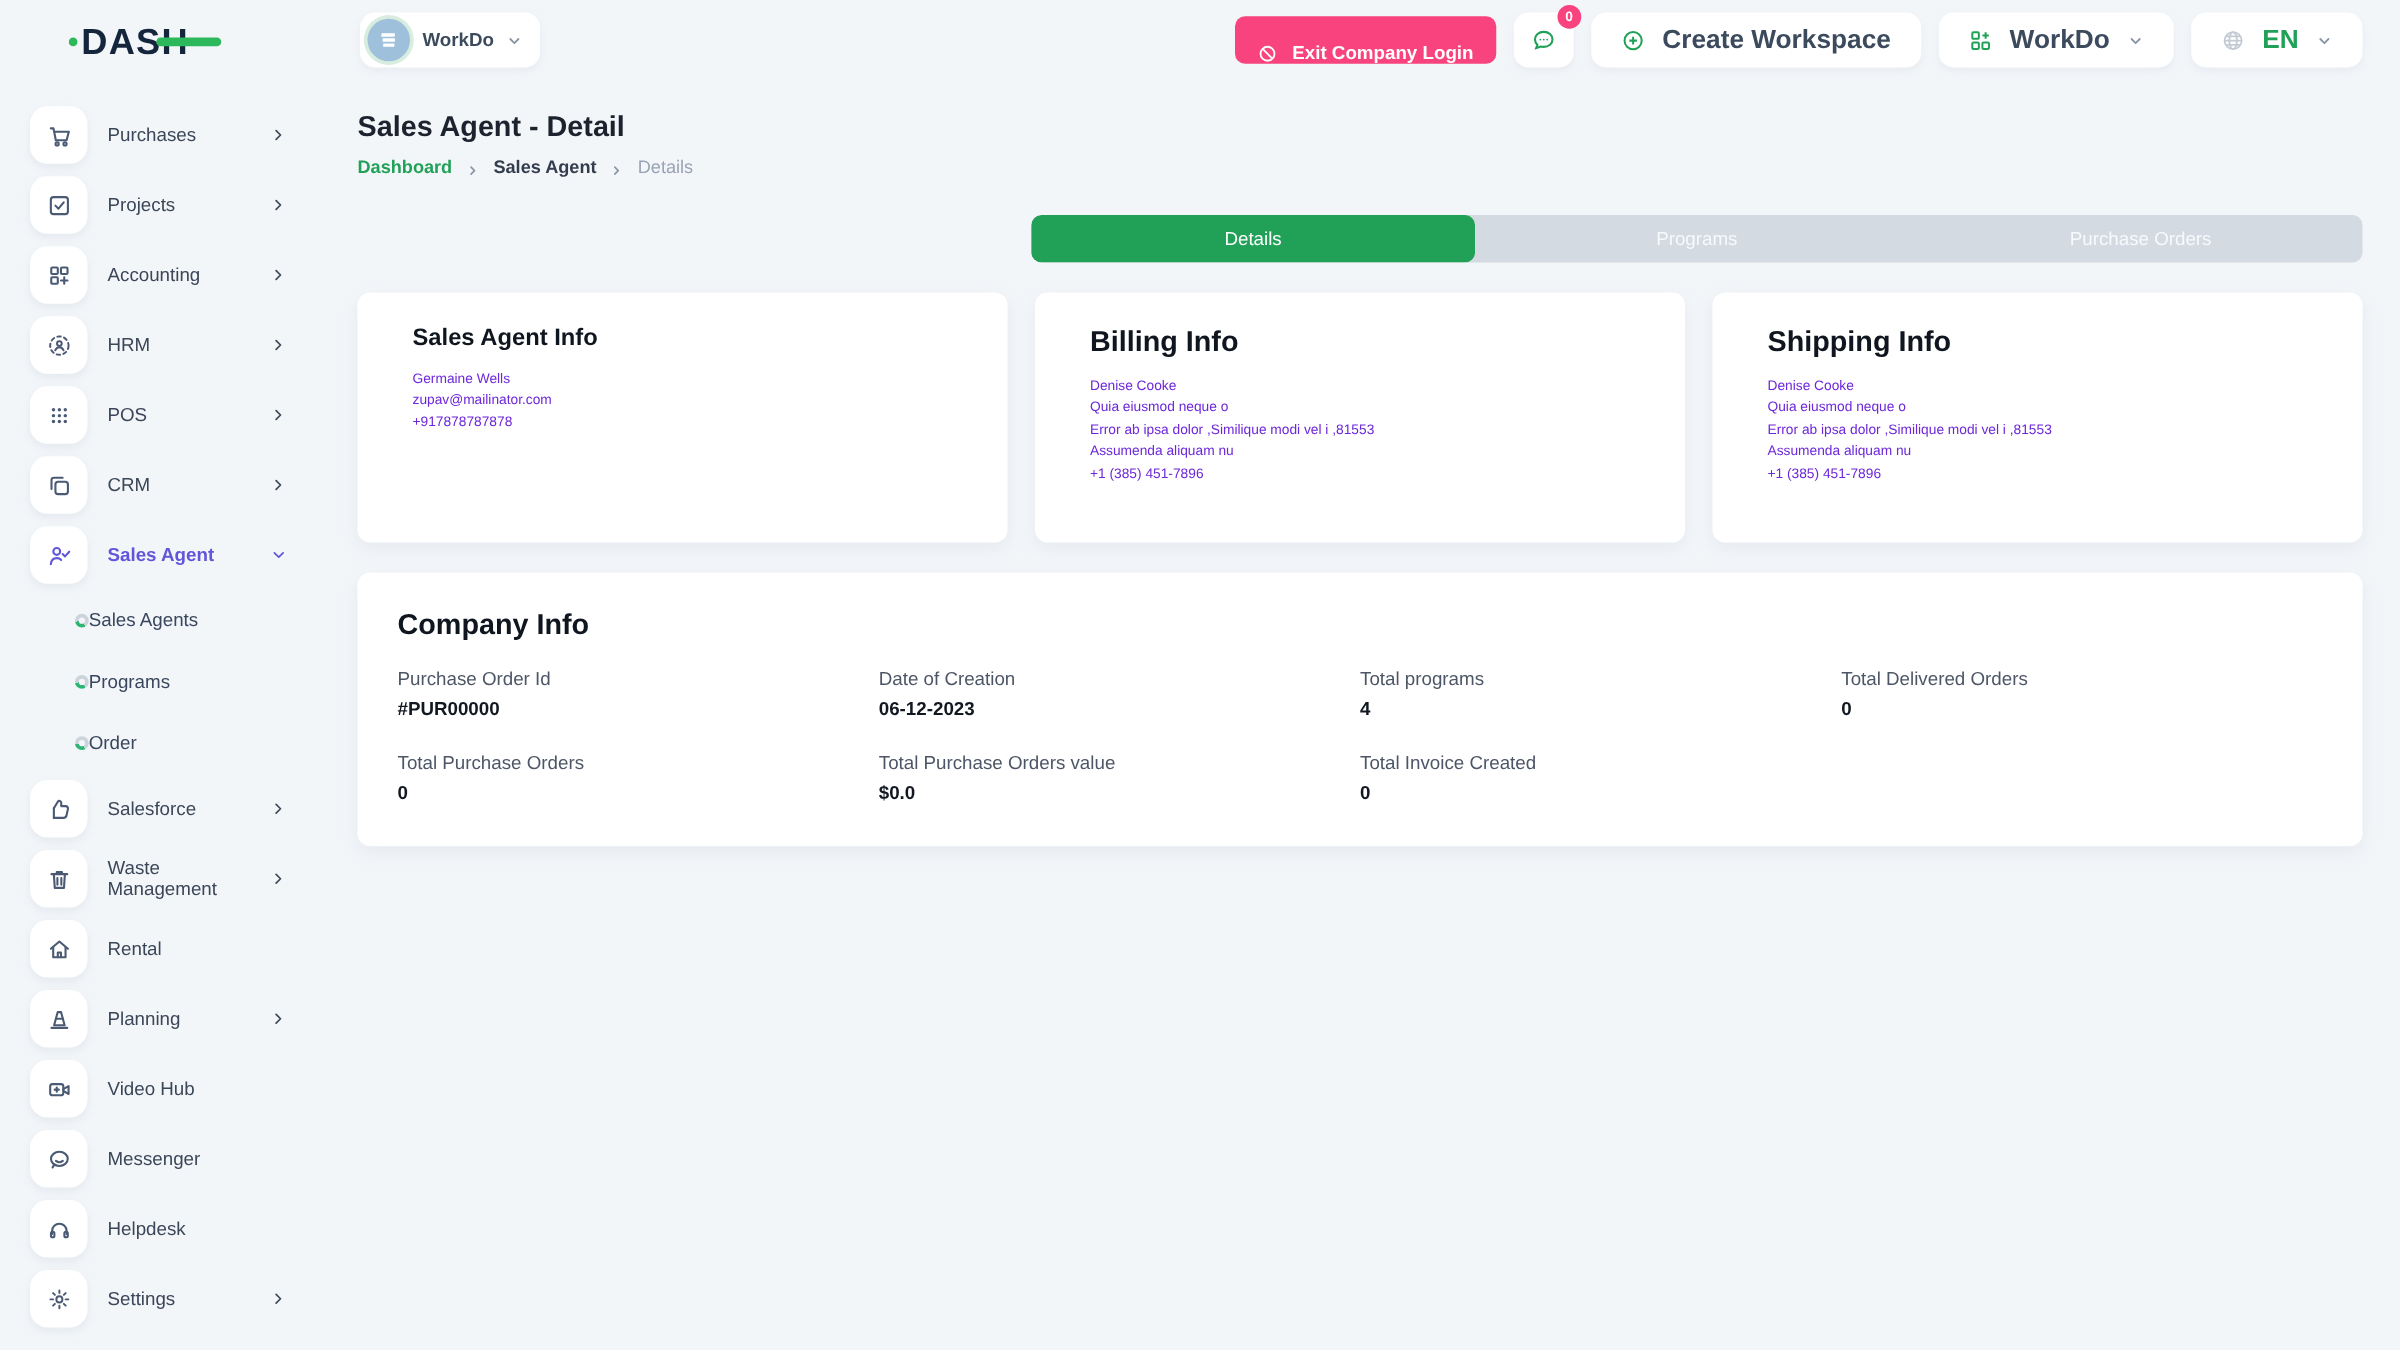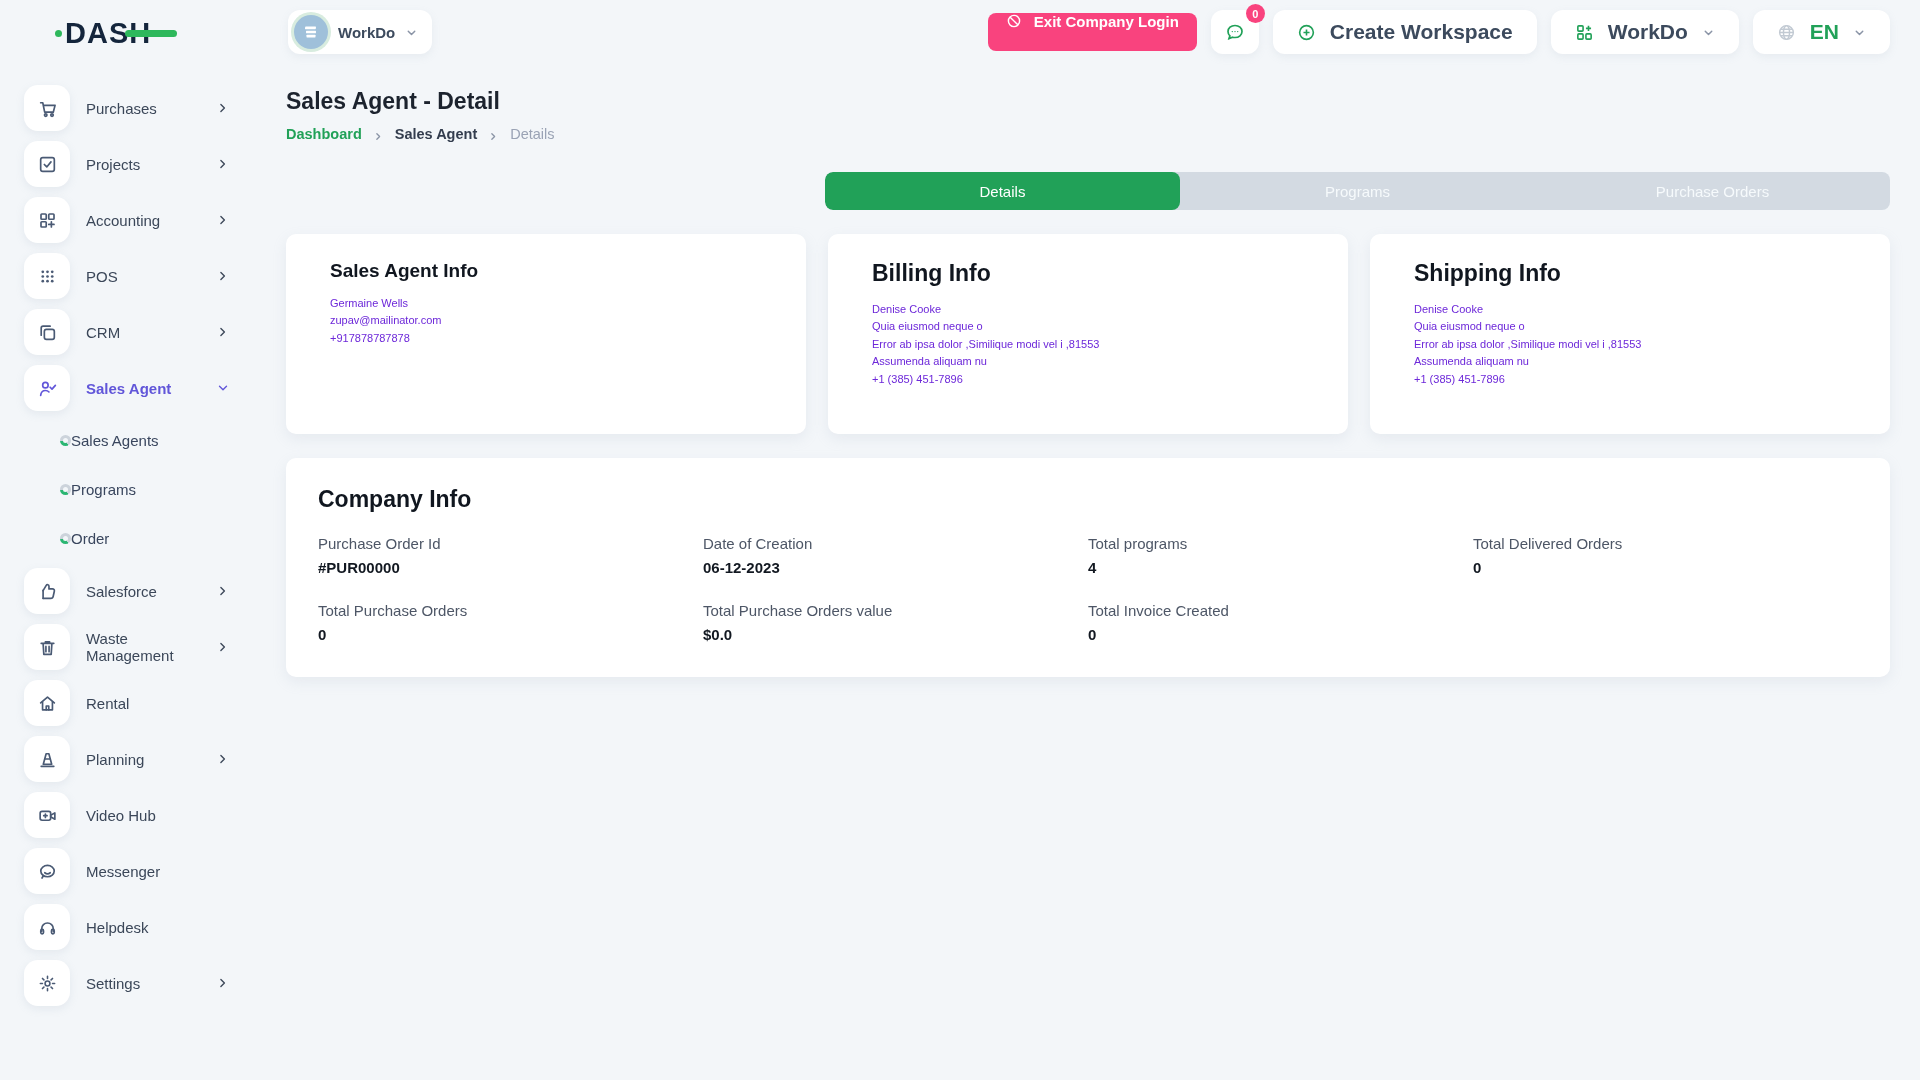--- a/index.html
+++ b/index.html
@@ -18,21 +18,21 @@
     box-shadow:0 3px 8px rgba(150,165,185,.12); height:44px;
   }
   .ws-avatar {
     width:34px; height:34px; border-radius:50%; background:#9fc0da;
     display:flex; align-items:center; justify-content:center;
     box-shadow:0 0 0 3px #d8ecdf;
   }
   .ws-label { font-size:15px; font-weight:600; color:#3c4a5d; }
   .topbar-right { margin-left:auto; display:flex; align-items:center; gap:14px; }
   .btn-exit {
-    display:flex; align-items:flex-start; gap:12px; background:#f9437e; color:#fff;
+    display:flex; align-items:flex-end; gap:12px; background:#f9437e; color:#fff;
     border:none; border-radius:8px; padding:0 18px; height:38px;
     font-size:15px; font-weight:600; font-family:inherit; cursor:pointer;
   }
   .icon-btn {
     position:relative; width:48px; height:44px; background:#fff; border-radius:12px;
     display:flex; align-items:center; justify-content:center; cursor:pointer;
     box-shadow:0 3px 8px rgba(150,165,185,.12);
   }
   .badge {
     position:absolute; top:-6px; right:-6px; min-width:19px; height:19px;
@@ -240,20 +240,35 @@
       </svg>
     </span>
     <span class="nav-label">Accounting</span>
     <span class="chev">
       <svg width="14" height="14" viewBox="0 0 20 20" fill="none" stroke="currentColor" stroke-width="2" stroke-linecap="round" stroke-linejoin="round">
             <path d="M7 5l5 5-5 5"></path>
           </svg>
     </span>
   </div>
 
+  <div class="nav-item">
+    <span class="icon-tile">
+      <svg width="21" height="21" viewBox="0 0 20 20" fill="none" stroke="currentColor" stroke-width="1.5" stroke-linecap="round" stroke-linejoin="round">
+        <circle cx="10" cy="10" r="7" stroke-dasharray="2.6 2.6"></circle>
+        <circle cx="10" cy="8.4" r="1.8"></circle>
+            <path d="M6.8 13.6c.6-1.6 1.8-2.4 3.2-2.4s2.6.8 3.2 2.4"></path>
+      </svg>
+    </span>
+    <span class="nav-label">HRM</span>
+    <span class="chev">
+      <svg width="14" height="14" viewBox="0 0 20 20" fill="none" stroke="currentColor" stroke-width="2" stroke-linecap="round" stroke-linejoin="round">
+            <path d="M7 5l5 5-5 5"></path>
+          </svg>
+    </span>
+  </div>
 
   <div class="nav-item">
     <span class="icon-tile">
       <svg width="21" height="21" viewBox="0 0 20 20" fill="currentColor">
         <circle cx="5.5" cy="5.5" r="1.3"></circle>
             <circle cx="10" cy="5.5" r="1.3"></circle>
             <circle cx="14.5" cy="5.5" r="1.3"></circle>
         <circle cx="5.5" cy="10" r="1.3"></circle>
             <circle cx="10" cy="10" r="1.3"></circle>
             <circle cx="14.5" cy="10" r="1.3"></circle>

